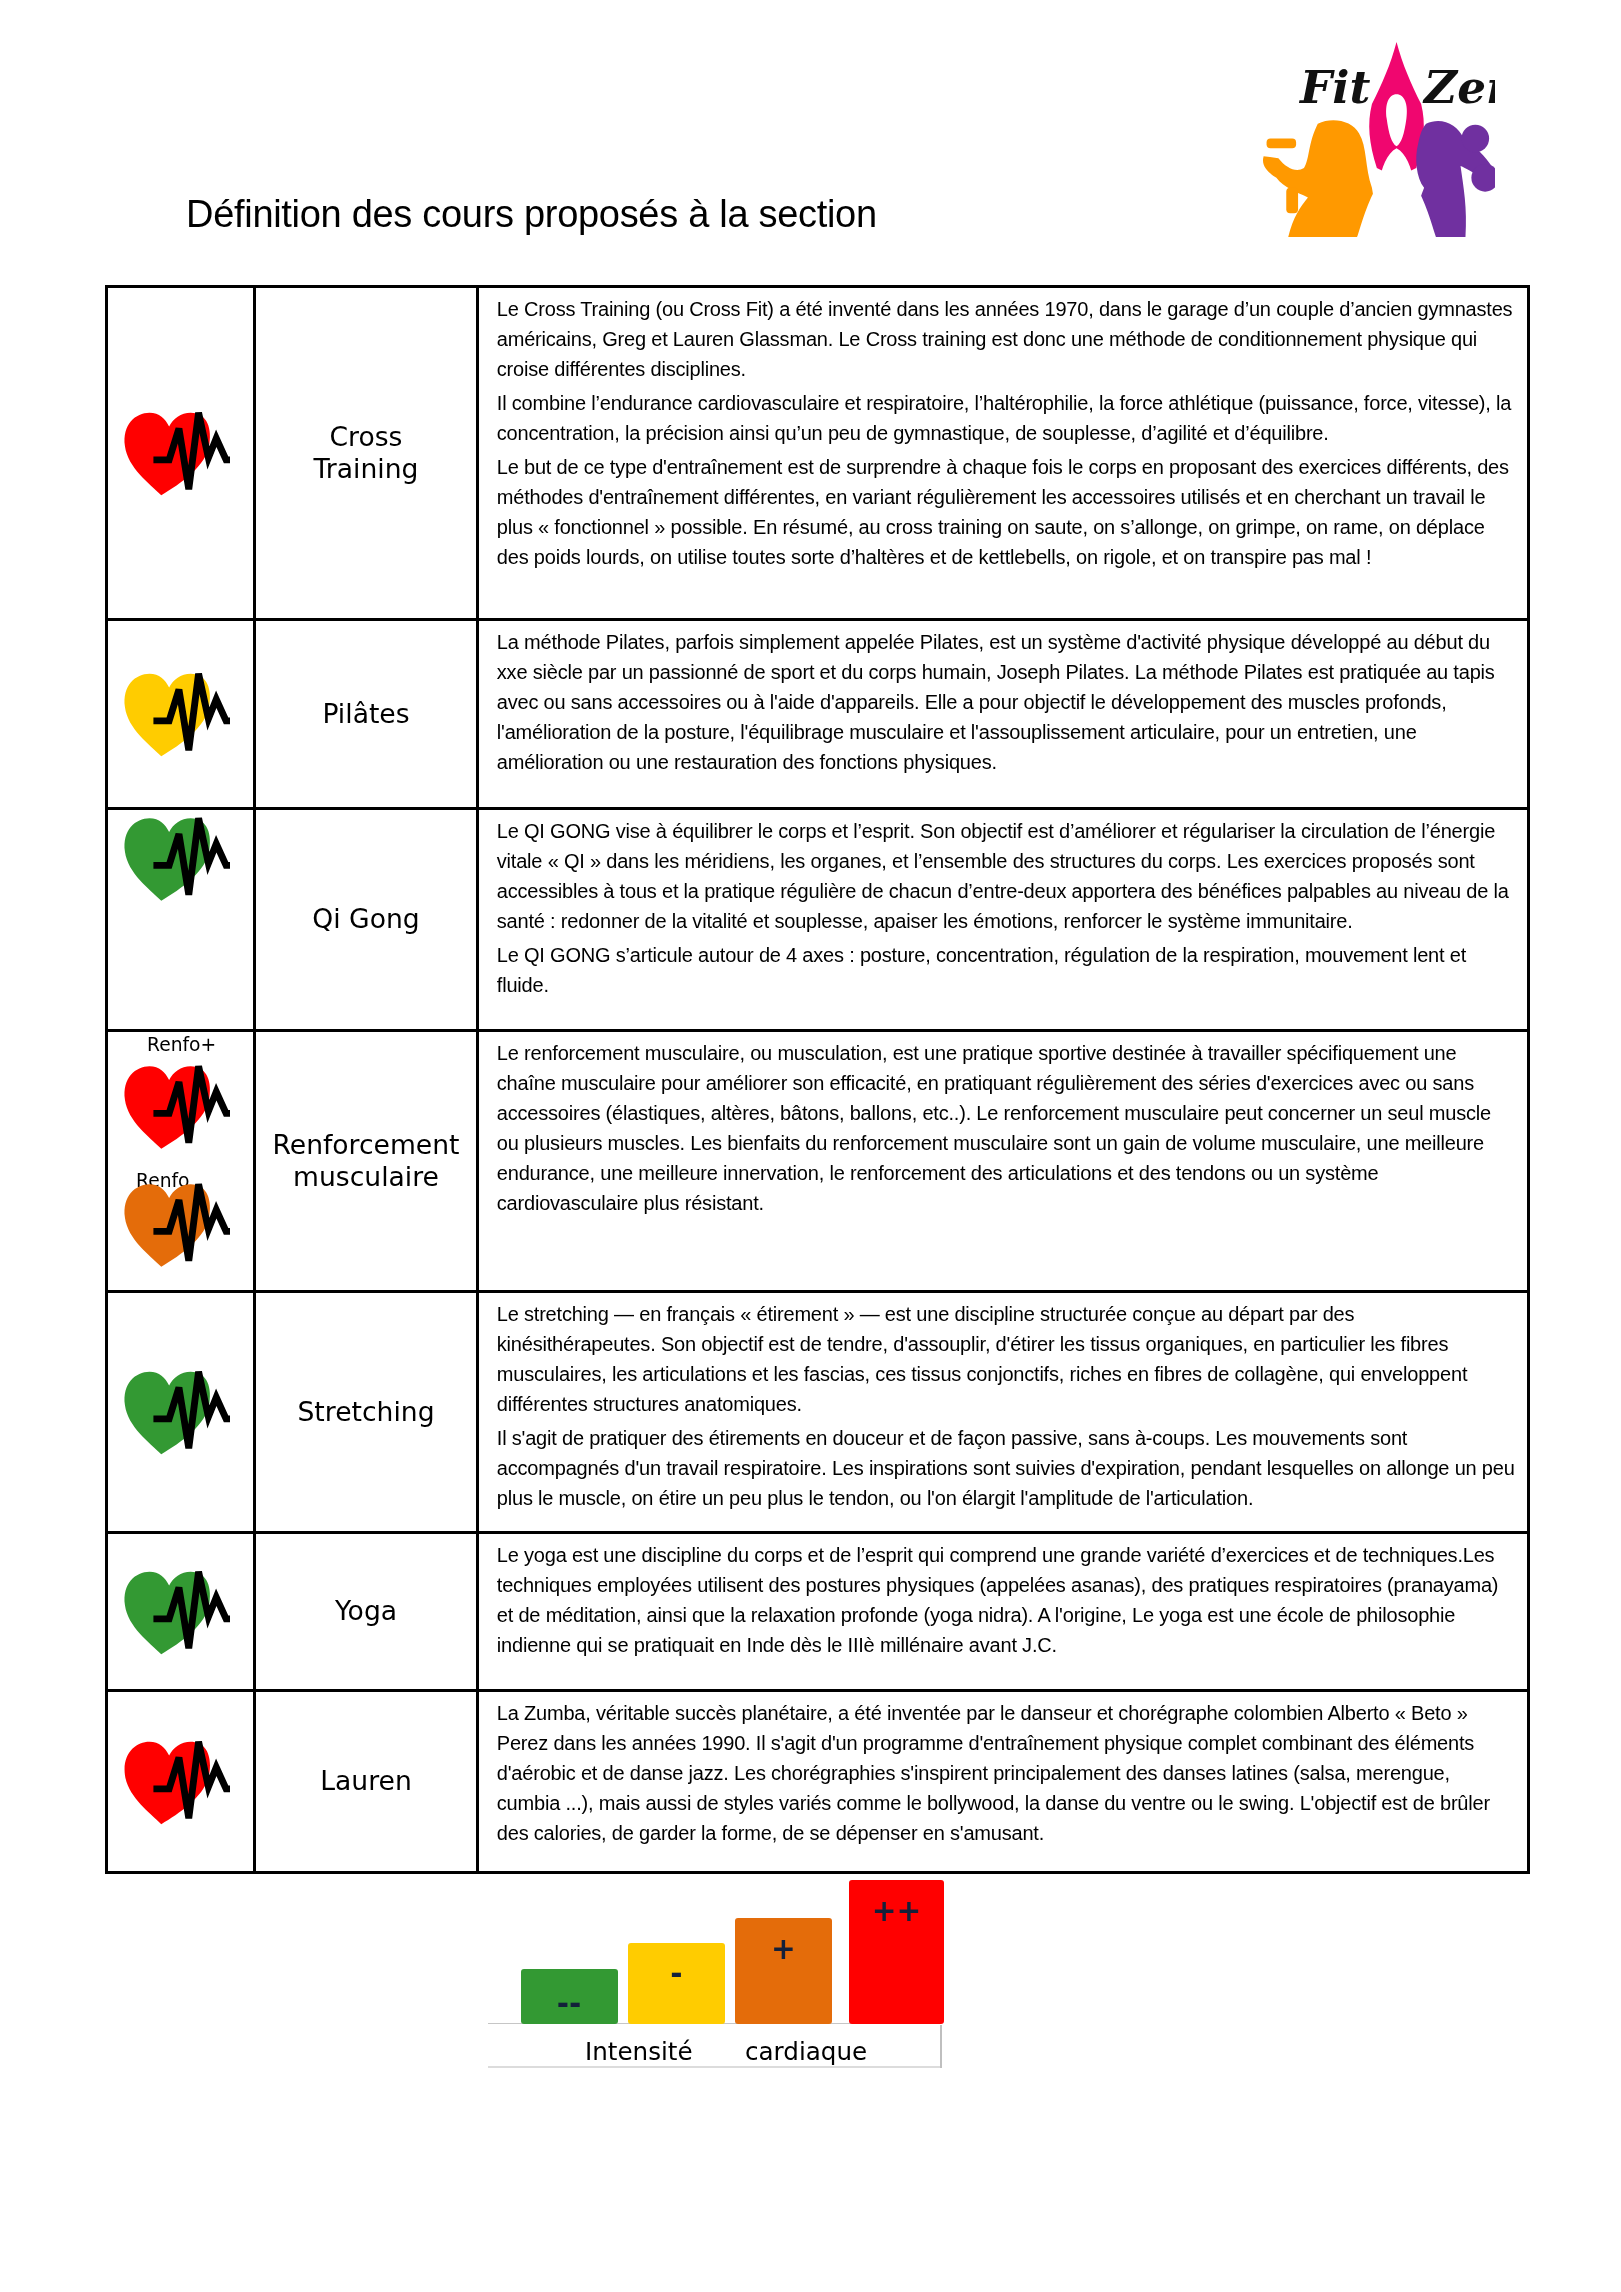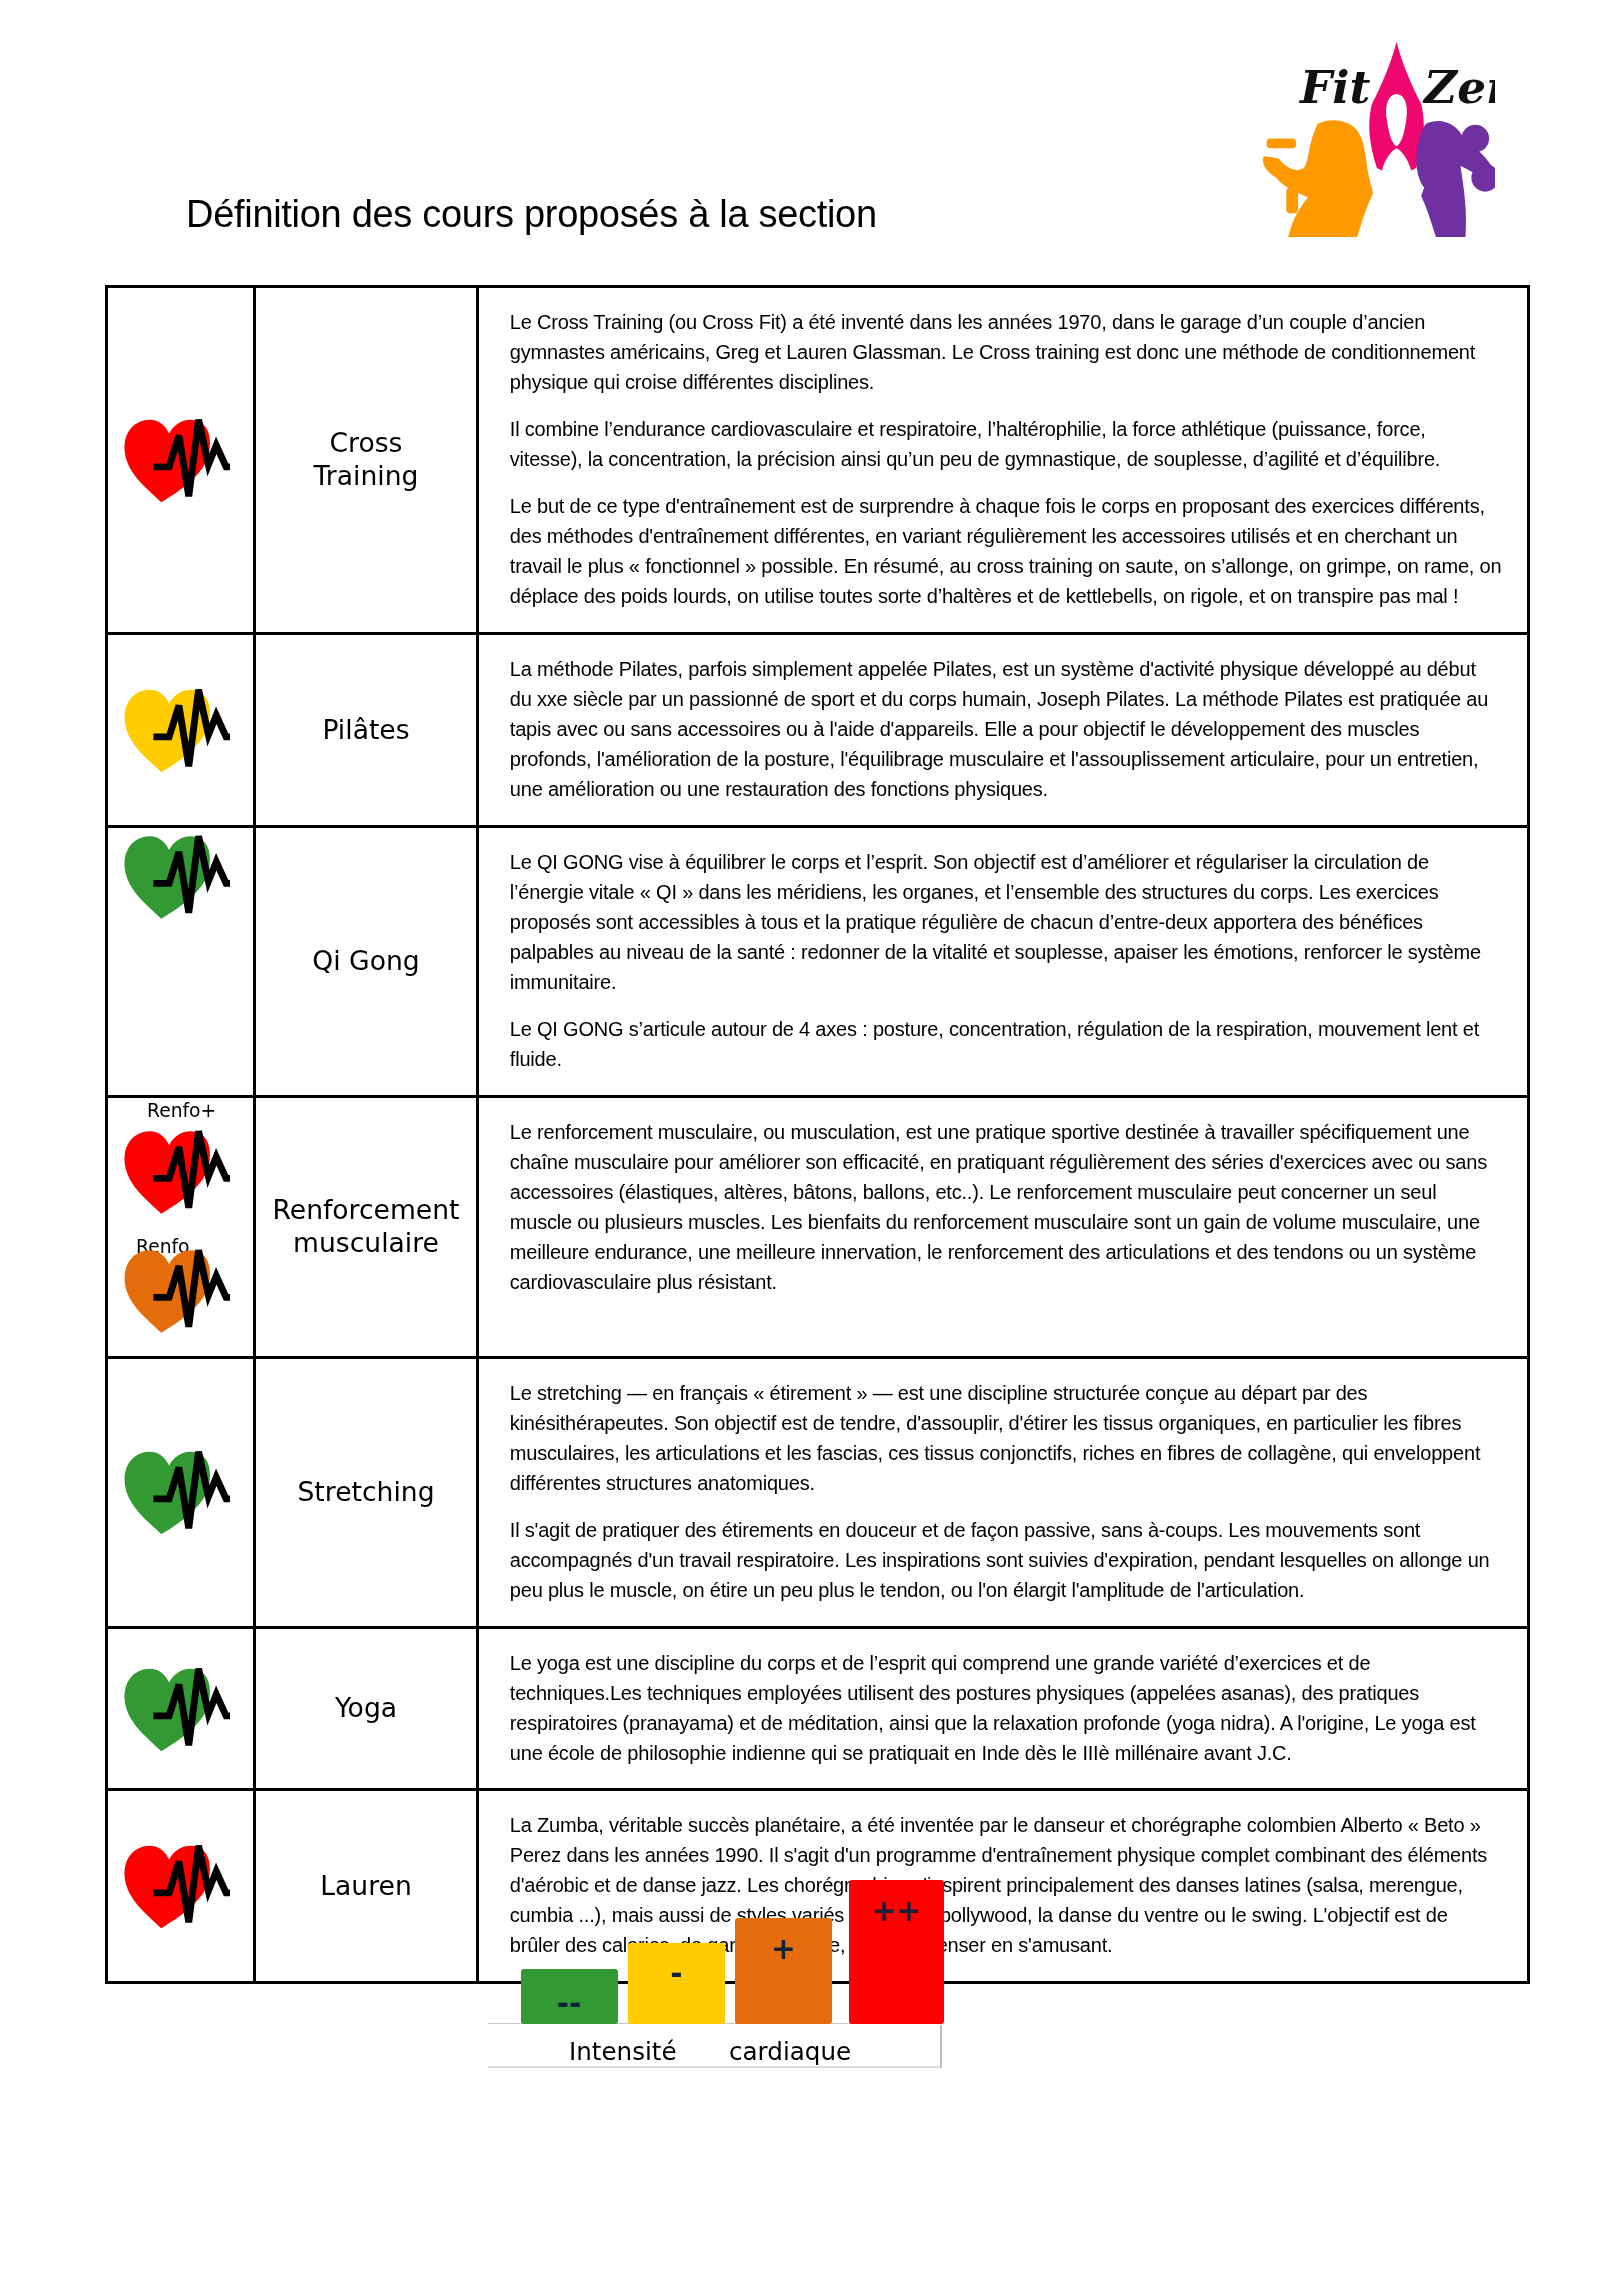--- a/index.html
+++ b/index.html
@@ -10,34 +10,34 @@
   .logo { position: absolute; left: 1239px; top: 29.6px; width: 256px; height: 212px; text-decoration: underline; }
   table.courses { position: absolute; left: 105px; top: 285px; width: 1425px;
                   border-collapse: collapse; table-layout: fixed; }
   table.courses td { border: 3px solid #000; padding: 8px; vertical-align: middle; }
   td.icon-cell { width: 144px; position: relative; }
   td.name-cell { width: 220px; text-align: center; font-family: "DejaVu Sans", sans-serif;
                  font-size: 26.6px; line-height: 32.5px; }
   td.desc-cell { padding: 2px 7.9px 3.9px 13.8px !important; font-family: "Liberation Sans Narrow", "Liberation Sans", sans-serif;
                  font-size: 20px; line-height: 30px; vertical-align: top !important;
                  letter-spacing: -0.2px; }
-  td.desc-cell p { margin: 17px; }
+  td.desc-cell p { margin: 4px; }
   .heart-wrap { position: absolute; left: 13.8px; width: 108px; height: 89px; }
   .heart-wrap.mid { top: 50%; transform: translateY(-50%); }
   .heart-wrap.top { top: 3.9px; }
   .renfo-label { position: absolute; left: 39px; font-family: "DejaVu Sans", sans-serif;
                  font-weight: normal; font-size: 18.7px; }
   .legend { position: absolute; left: 488px; top: 1886px; width: 458px; height: 217px; }
   .legend .bar { position: absolute; bottom: 79px; border-radius: 3px;
                  display: flex; justify-content: center; font-family: "DejaVu Sans", sans-serif;
                  font-weight: bold; color: #13203a; font-size: 29.6px; }
   .legend .baseline { position: absolute; left: 0; width: 453px; bottom: 79px; border-top: 1px solid #c6c6c6; }
   .legend .bottomline { position: absolute; left: 0; width: 453px; bottom: 35px; border-top: 2px solid #dcdcdc; }
   .legend .rightline { position: absolute; left: 452px; bottom: 35px; height: 43px; border-left: 2px solid #bfbfbf; }
-  .legend .caption { position: absolute; bottom: 37px; font-family: "DejaVu Sans", sans-serif; font-size: 24.6px; }
+  .legend .caption { position: absolute; bottom: 37px; font-family: "DejaVu Sans", sans-serif; font-size: 24.6px; margin-left: 16px; }
 </style>
 </head>
 <body>
 
 <div class="title">Définition des cours proposés à la section</div>
 
 <div class="logo">
   <svg width="256" height="212" viewBox="0 0 260 215">
 
     <g>

